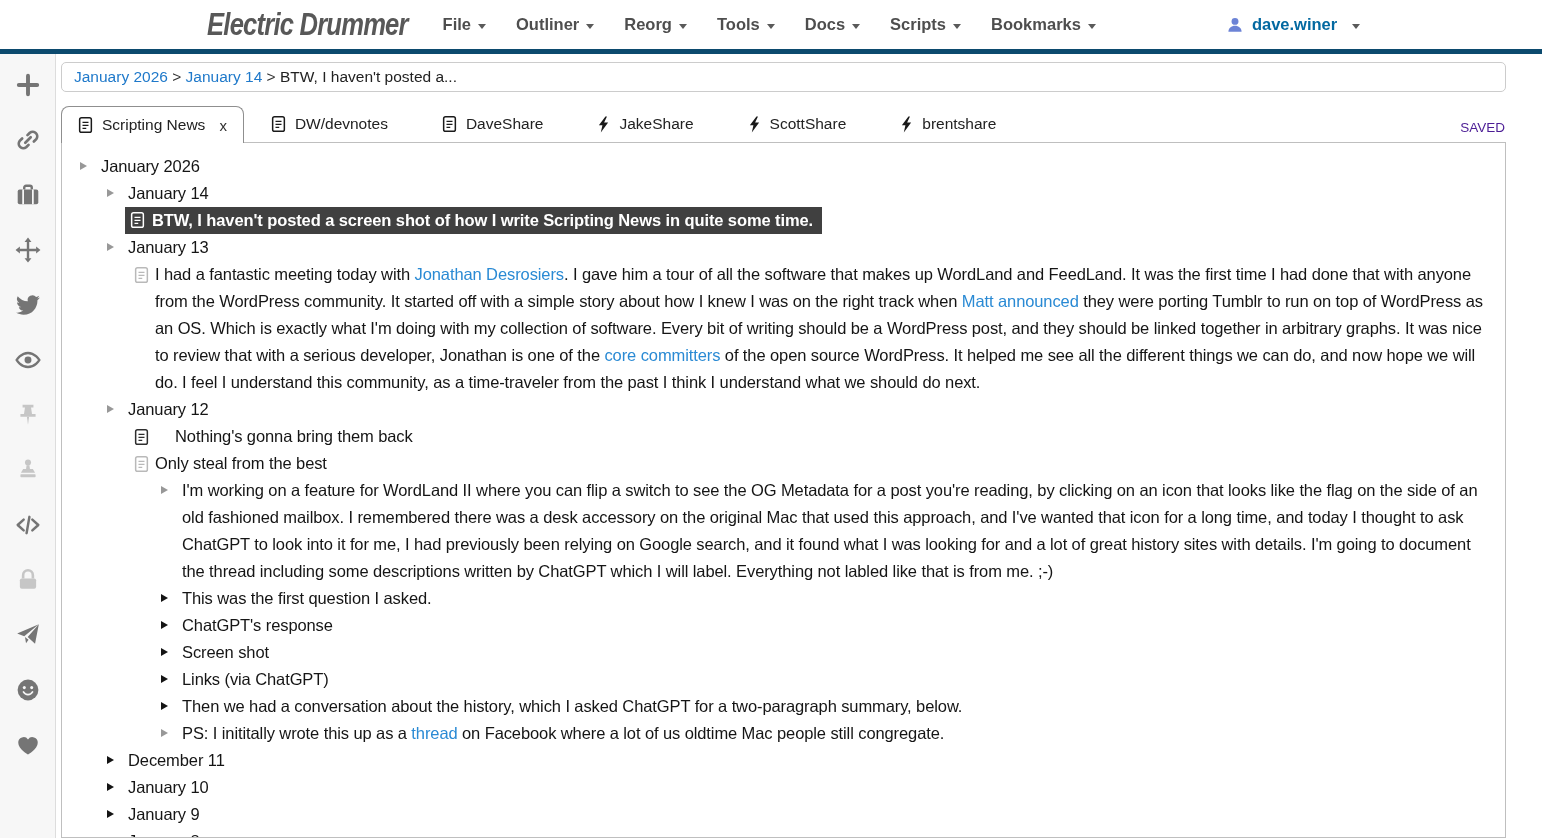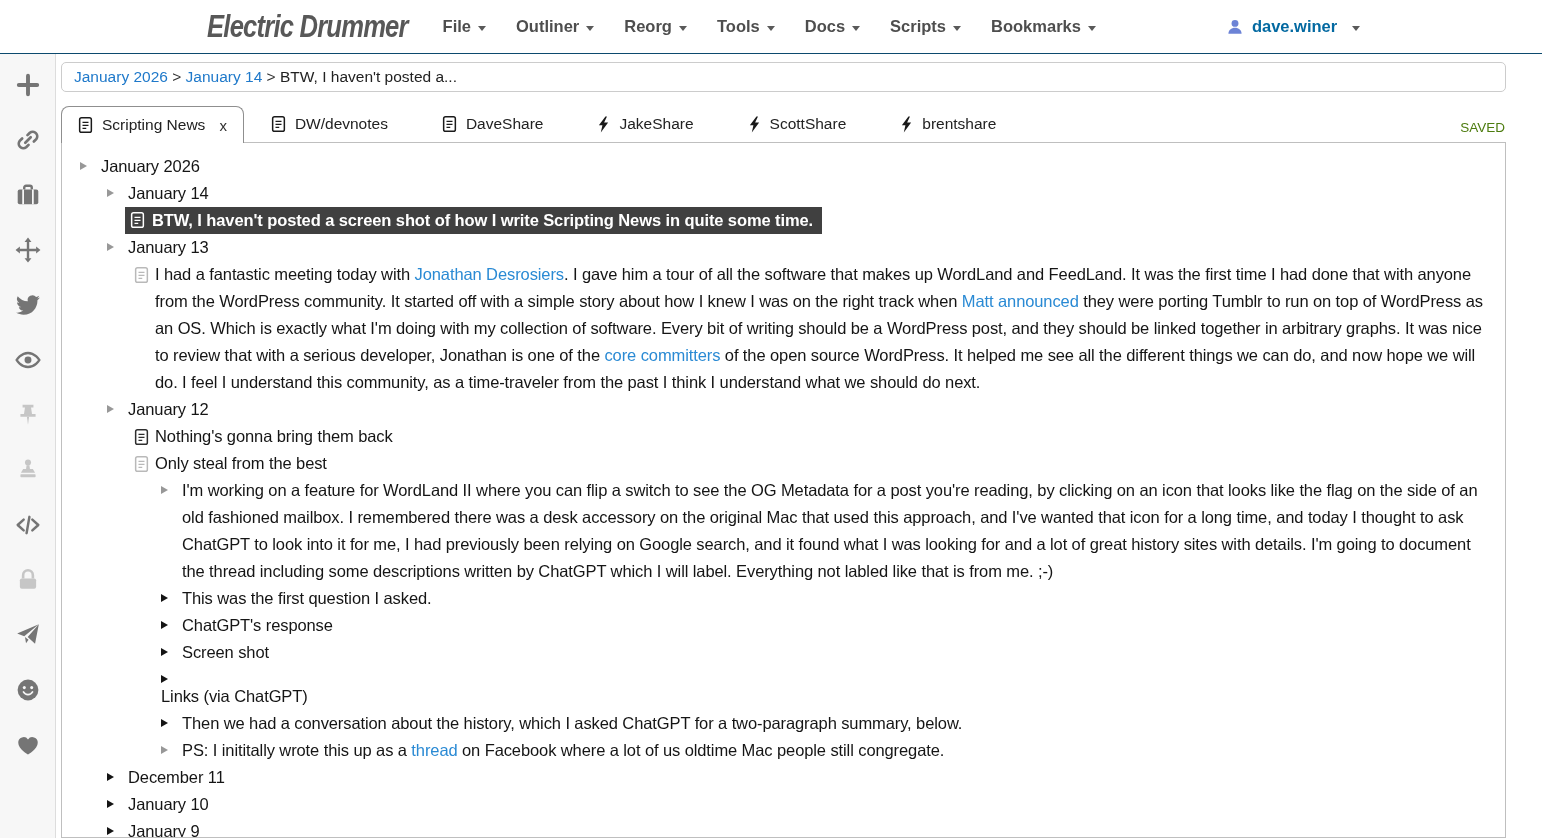--- a/index.html
+++ b/index.html
@@ -1,19 +1,19 @@
 <!DOCTYPE html>
 <html><head>
 <meta charset="utf-8">
 <style>
   * { box-sizing: border-box; margin: 0; padding: 0; }
   html,body { width:1542px; height:838px; overflow:hidden; background:#fff;
     font-family:"Liberation Sans", sans-serif; }
   
-  header { height:54px; border-bottom:1px solid #0c4a6e; display:flex; align-items:center;
+  header { height:54px; border-bottom:5px solid #0c4a6e; display:flex; align-items:center;
     justify-content:center; background:#fff; }
   .logo { display:inline-block; font-style:italic; font-weight:bold; font-size:32px;
     color:#585858; letter-spacing:-1px; transform:scaleX(.8); transform-origin:center;
     margin-right:10px; white-space:nowrap; cursor:pointer; }
   #menus { display:flex; gap:30px; align-items:center; }
   .menu { display:flex; align-items:center; font-weight:bold; font-size:16.5px; color:#4e4e4e;
     cursor:pointer; white-space:nowrap; }
   .caret { width:0; height:0; border-left:4.5px solid transparent; border-right:4.5px solid transparent;
     border-top:5.5px solid #5a5a5a; display:inline-block; margin-left:7px; margin-top:3px; }
   .user { display:flex; align-items:center; gap:8px; margin-left:130px; font-weight:bold;
@@ -37,21 +37,21 @@
   
   .tabsrow { position:relative; display:flex; align-items:flex-end; height:41px; margin-top:9px; }
   #tabs { display:flex; align-items:flex-end;text-align:right; }
   .tab { display:flex; align-items:center; gap:9px; padding:9px 14px; font-size:15.5px;
     color:#222; cursor:pointer; white-space:nowrap; }
   .tab.active { background:#fff; border:1px solid #8f8f8f; border-bottom:none;
     border-radius:8px 8px 0 0; margin-bottom:-1px; z-index:2; padding:9px 16px; }
   .tab:not(.active) { margin:0 13px; }
   .tabic { display:flex; color:#1a1a1a; }
   .tabx { margin-left:5px; font-size:15px; color:#333; }
-  .saved { position:absolute; right:1px; bottom:7px; font-size:13.5px; color:#4d7c0f; }
+  .saved { position:absolute; right:1px; bottom:7px; font-size:13.5px; color:#4c1d95; }
   
   .outline { flex:1; border:1px solid #bfbfbf; background:#fff; overflow:hidden;
     padding:10px 14px 0 0; font-size:16.5px; letter-spacing:-0.1px; color:#151515;
     line-height:27px; cursor:text; }
   .row { display:flex; align-items:flex-start; }
   .gutter { flex:none; width:21px; display:flex; }
   .wedge { display:inline-block; width:0; height:0; border-top:4.6px solid transparent;
     border-bottom:4.6px solid transparent; border-left:7.5px solid; margin-top:9px; cursor:pointer; }
   .wedge.gray { border-left-color:#989898; }
   .wedge.black { border-left-color:#141414; }
@@ -294,33 +294,33 @@
             </span>
           </span>
           <span class="rowtext"><span>I had a fantastic meeting today with </span><a class="ilink">Jonathan Desrosiers</a><span>. I gave him a tour of all the software that makes up WordLand and FeedLand. It was the first time I had done that with anyone from the WordPress community. It started off with a simple story about how I knew I was on the right track when </span><a class="ilink">Matt announced</a><span> they were porting Tumblr to run on top of WordPress as an OS. Which is exactly what I'm doing with my collection of software. Every bit of writing should be a WordPress post, and they should be linked together in arbitrary graphs. It was nice to review that with a serious developer, Jonathan is one of the </span><a class="ilink">core committers</a><span> of the open source WordPress. It helped me see all the different things we can do, and now hope we will do. I feel I understand this community, as a time-traveler from the past I think I understand what we should do next.</span></span>
         </div>
         <div class="row" style="padding-left: 45px;">
           <span class="gutter">
             <span class="wedge gray"></span>
           </span>
           <span class="rowtext"><span>January 12</span></span>
         </div>
+        <div class="row" style="padding-left: 72px; gap: 20px;">
+          <span class="gutter">
+            <span class="rowic dk">
+              <svg viewBox="0 0 20 24" width="15" height="18">
+                <rect x="2.2" y="2.2" width="15.6" height="19.6" rx="2.6" fill="none" stroke="currentColor" stroke-width="2"></rect>
+                <path d="M6 8.5h8M6 12.5h8M6 16.5h5" stroke="currentColor" stroke-width="1.7" fill="none"></path>
+              </svg>
+            </span>
+          </span>
+          <span class="rowtext"><span>Nothing's gonna bring them back</span></span>
+        </div>
         <div class="row" style="padding-left: 72px;">
           <span class="gutter">
-            <span class="rowic dk">
-              <svg viewBox="0 0 20 24" width="15" height="18">
-                <rect x="2.2" y="2.2" width="15.6" height="19.6" rx="2.6" fill="none" stroke="currentColor" stroke-width="2"></rect>
-                <path d="M6 8.5h8M6 12.5h8M6 16.5h5" stroke="currentColor" stroke-width="1.7" fill="none"></path>
-              </svg>
-            </span>
-          </span>
-          <span class="rowtext"><span>Nothing's gonna bring them back</span></span>
-        </div>
-        <div class="row" style="padding-left: 72px;">
-          <span class="gutter">
             <span class="rowic lt">
               <svg viewBox="0 0 20 24" width="15" height="18">
                 <rect x="2.2" y="2.2" width="15.6" height="19.6" rx="2.6" fill="none" stroke="currentColor" stroke-width="2"></rect>
                 <path d="M6 8.5h8M6 12.5h8M6 16.5h5" stroke="currentColor" stroke-width="1.7" fill="none"></path>
               </svg>
             </span>
           </span>
           <span class="rowtext"><span>Only steal from the best</span></span>
         </div>
         <div class="row" style="padding-left: 99px;">
@@ -340,21 +340,21 @@
             <span class="wedge black"></span>
           </span>
           <span class="rowtext"><span>ChatGPT's response</span></span>
         </div>
         <div class="row" style="padding-left: 99px;">
           <span class="gutter">
             <span class="wedge black"></span>
           </span>
           <span class="rowtext"><span>Screen shot</span></span>
         </div>
-        <div class="row" style="padding-left: 99px; flex-direction: column;">
+        <div class="row" style="padding-left: 99px;">
           <span class="gutter">
             <span class="wedge black"></span>
           </span>
           <span class="rowtext"><span>Links (via ChatGPT)</span></span>
         </div>
         <div class="row" style="padding-left: 99px;">
           <span class="gutter">
             <span class="wedge black"></span>
           </span>
           <span class="rowtext"><span>Then we had a conversation about the history, which I asked ChatGPT for a two-paragraph summary, below.</span></span>

